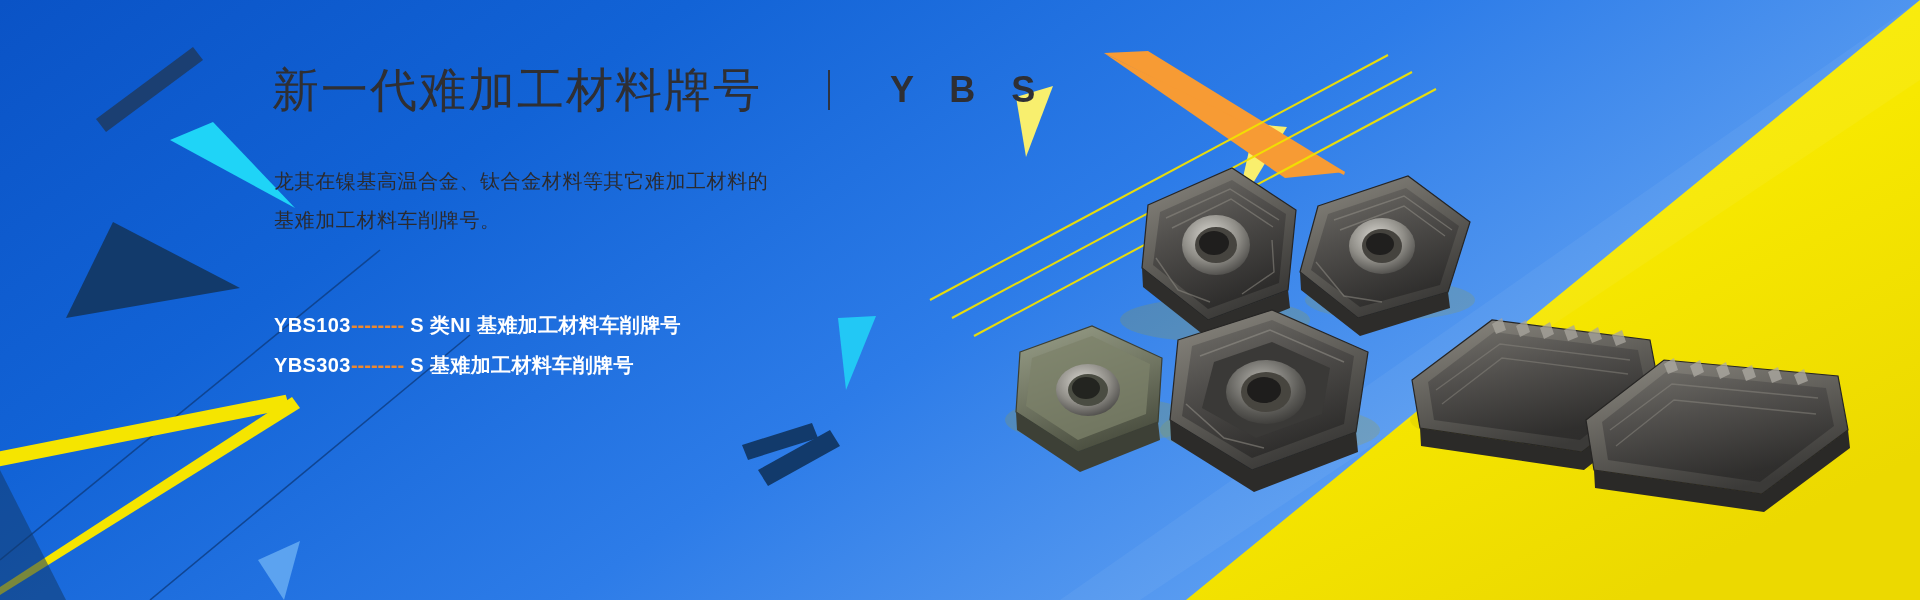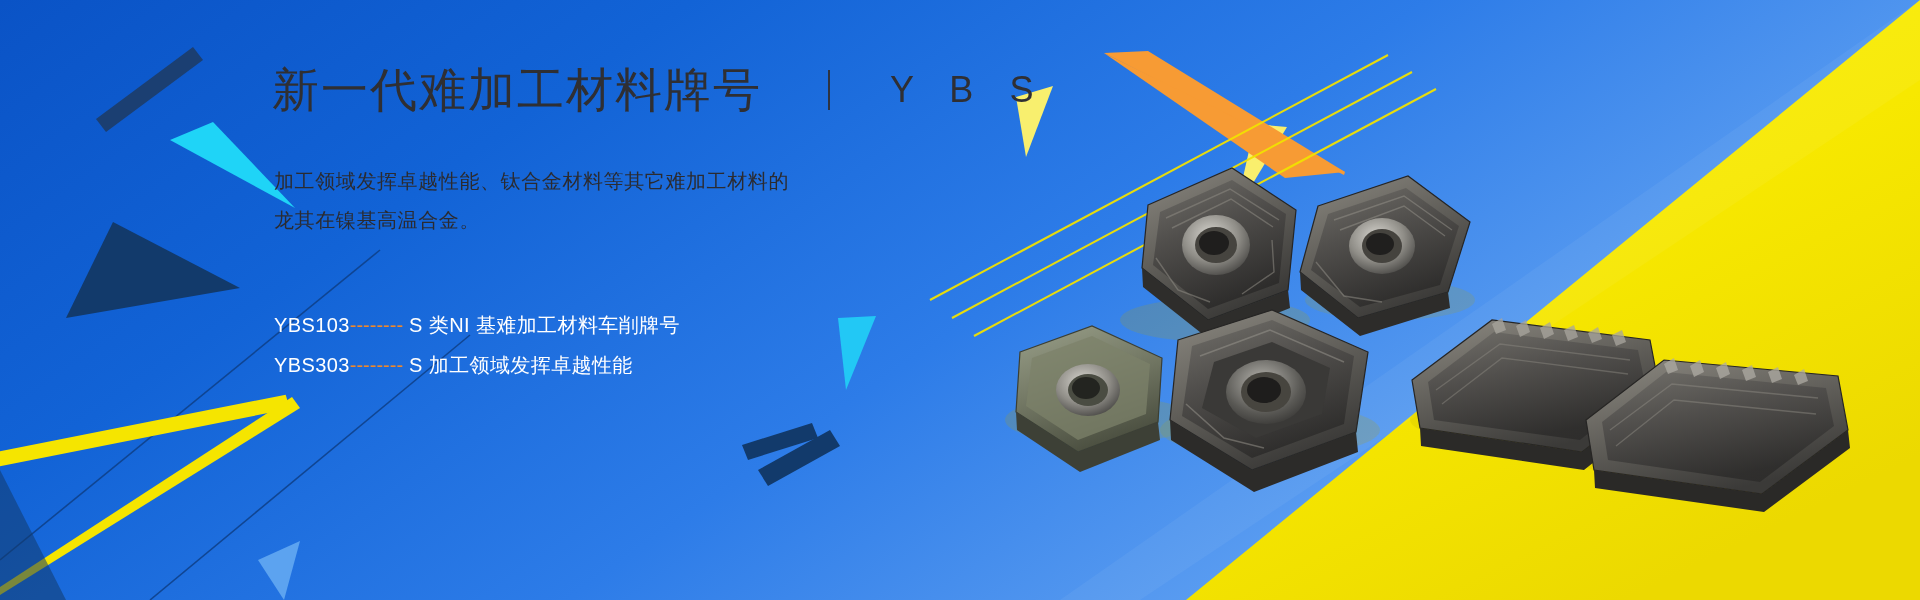--- a/index.html
+++ b/index.html
@@ -24,31 +24,31 @@
   }
   #title-cn{
     font-size:47px;line-height:1;color:#2f2f33;
     letter-spacing:2px;font-weight:400;
   }
   #title-sep{
     display:inline-block;width:2px;height:40px;background:#2f2f33;
     margin:0 20px 0 26px;opacity:.92;
   }
   #title-en{
-    font-size:36px;line-height:1;color:#2f2f33;letter-spacing:13px;font-weight:400;
+    font-size:36px;line-height:1;color:#2f2f33;letter-spacing:13px;font-weight:700;
   }
 
   #para{position:absolute;left:2px;top:162px;}
   .para-line{
     font-size:20px;line-height:39px;color:#2b2b30;letter-spacing:.6px;white-space:nowrap;
   }
 
   #grades{position:absolute;left:2px;top:305px;}
   .grade-line{
-    font-size:20px;line-height:40px;color:#ffffff;font-weight:normal;
+    font-size:20px;line-height:40px;color:#ffffff;font-weight:bold;
     letter-spacing:.4px;white-space:nowrap;
   }
   .grade-code{color:#ffffff;}
   .grade-dash{color:#f0882a;letter-spacing:0px;}
   .grade-desc{color:#ffffff;}
 </style>
 </head>
 <body>
 
 <div id="banner">
@@ -255,27 +255,27 @@
 
   <div id="copy">
 
     <div id="title-row">
       <span id="title-cn">新一代难加工材料牌号</span>
       <span id="title-sep"></span>
       <span id="title-en">Y B S</span>
     </div>
 
     <div id="para">
-      <div class="para-line">加工领域发挥卓越性能、钛合金材料等其它难加工材料的</div>
-      <div class="para-line">龙其在镍基高温合金。</div>
+      <div class="para-line">龙其在镍基高温合金、钛合金材料等其它难加工材料的</div>
+      <div class="para-line">基难加工材料车削牌号。</div>
     </div>
 
     <div id="grades">
       <div class="grade-line">
         <span class="grade-code">YBS103</span><span class="grade-dash">--------</span> <span class="grade-desc">S 类NI 基难加工材料车削牌号</span>
       </div>
       <div class="grade-line">
-        <span class="grade-code">YBS303</span><span class="grade-dash">--------</span> <span class="grade-desc">S 加工领域发挥卓越性能</span>
+        <span class="grade-code">YBS303</span><span class="grade-dash">--------</span> <span class="grade-desc">S 基难加工材料车削牌号</span>
       </div>
     </div>
 
   </div>
 </div>
 
 </body></html>

